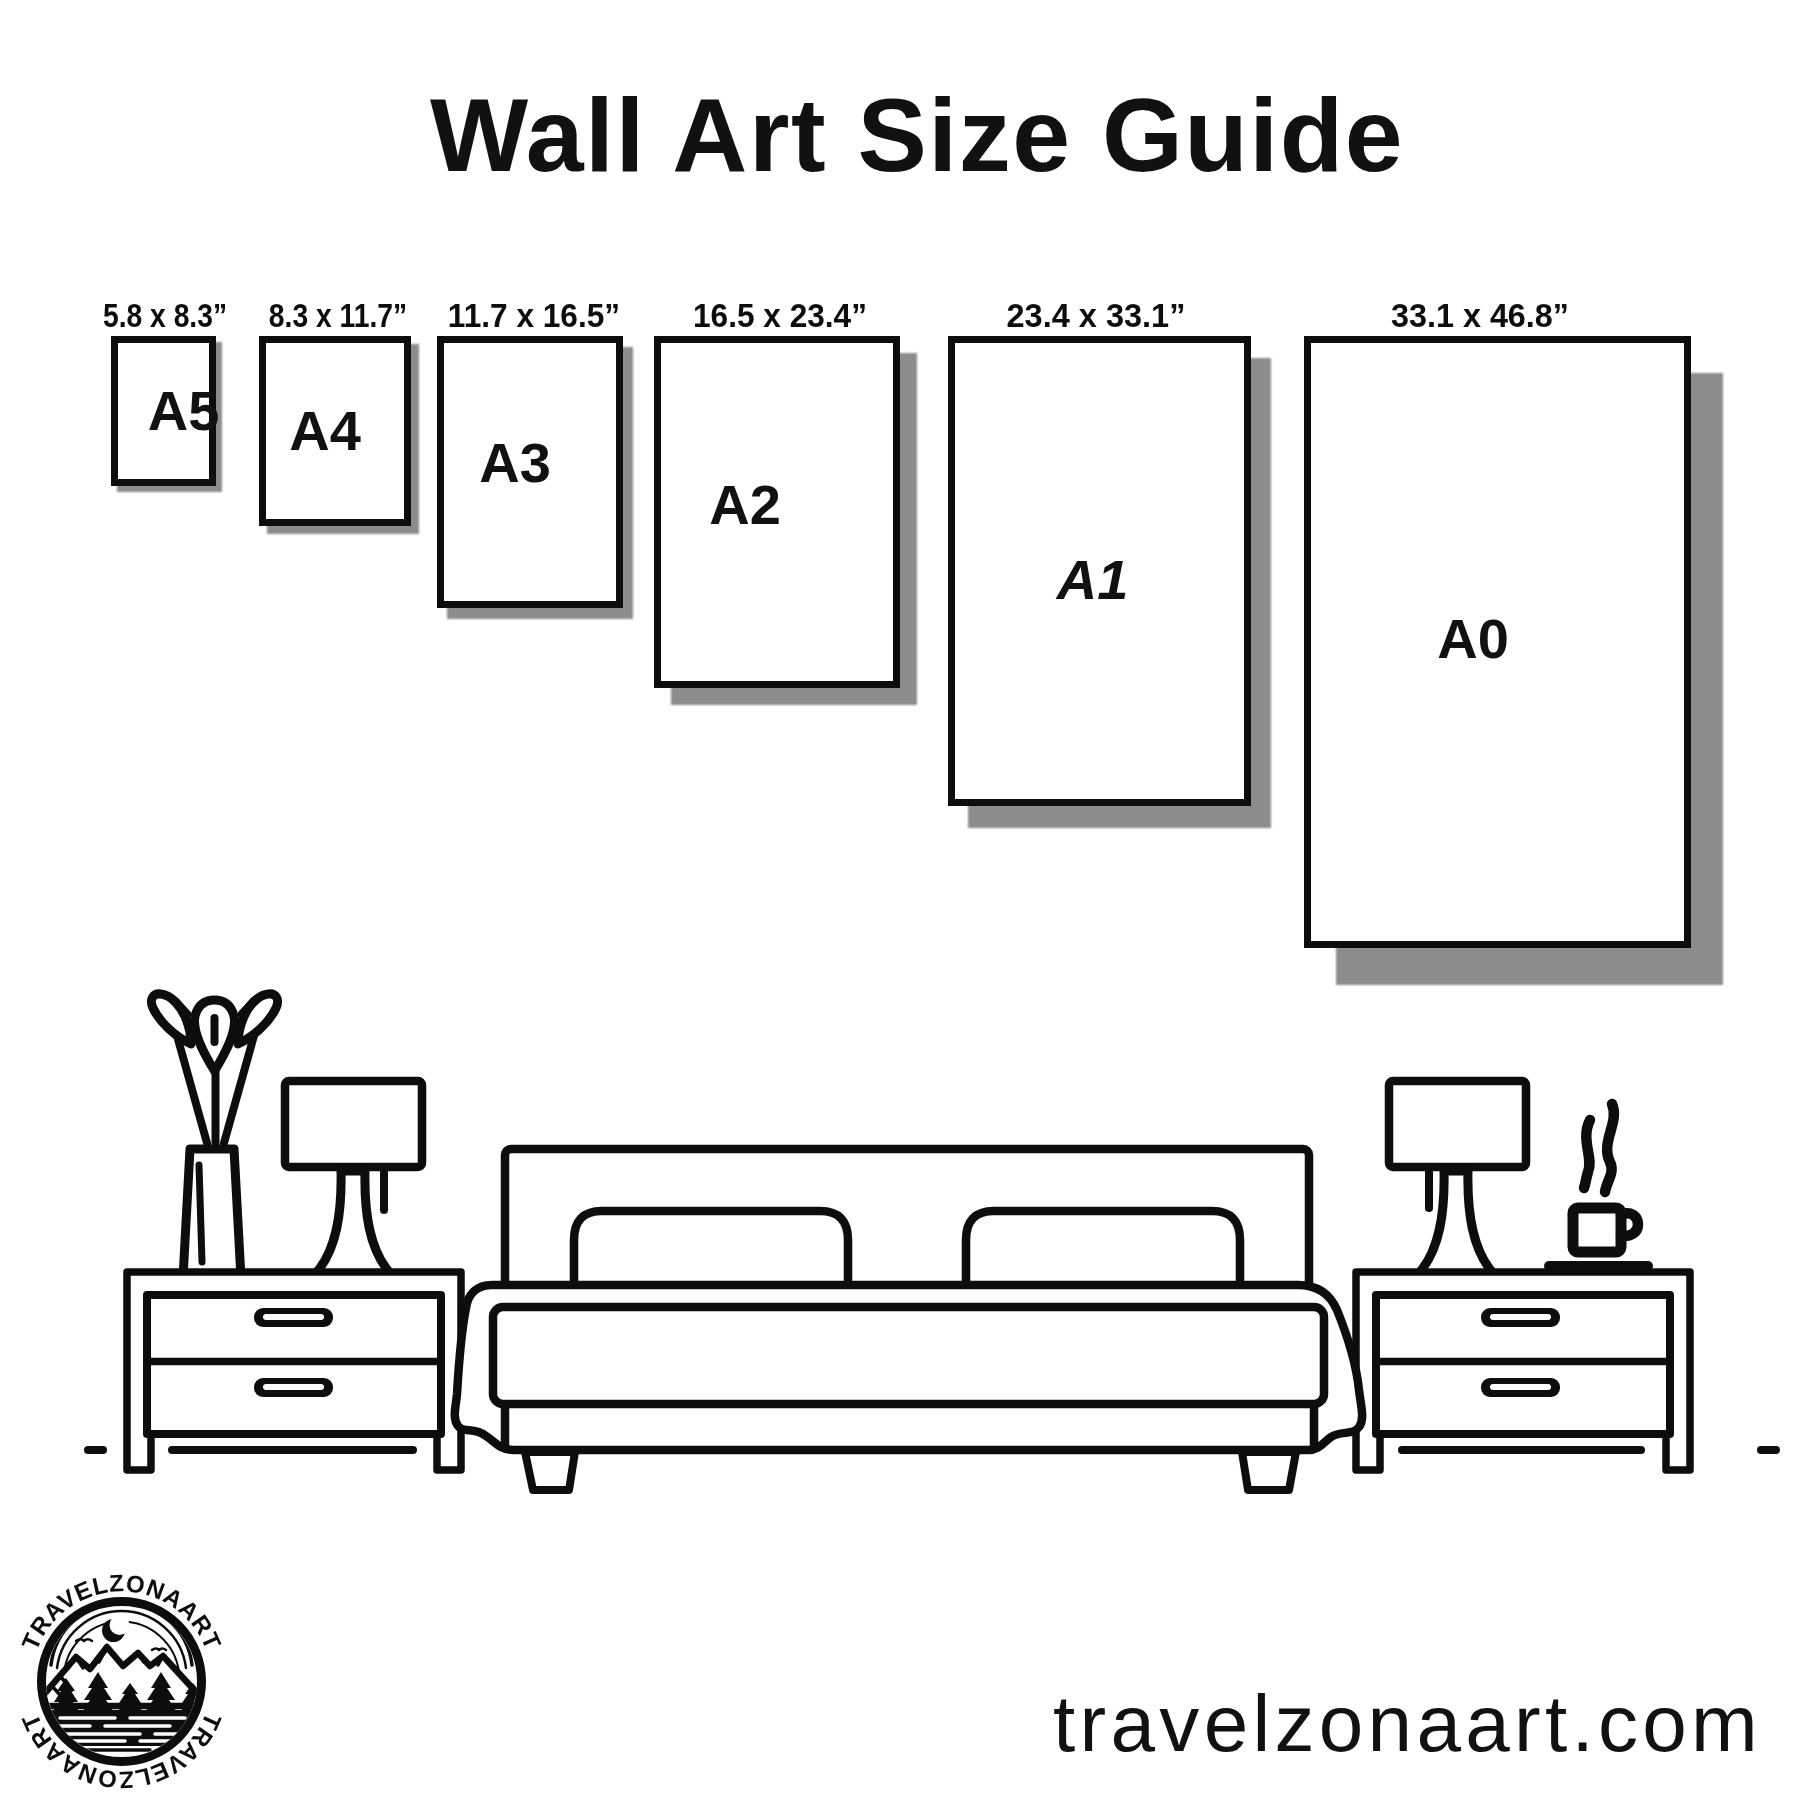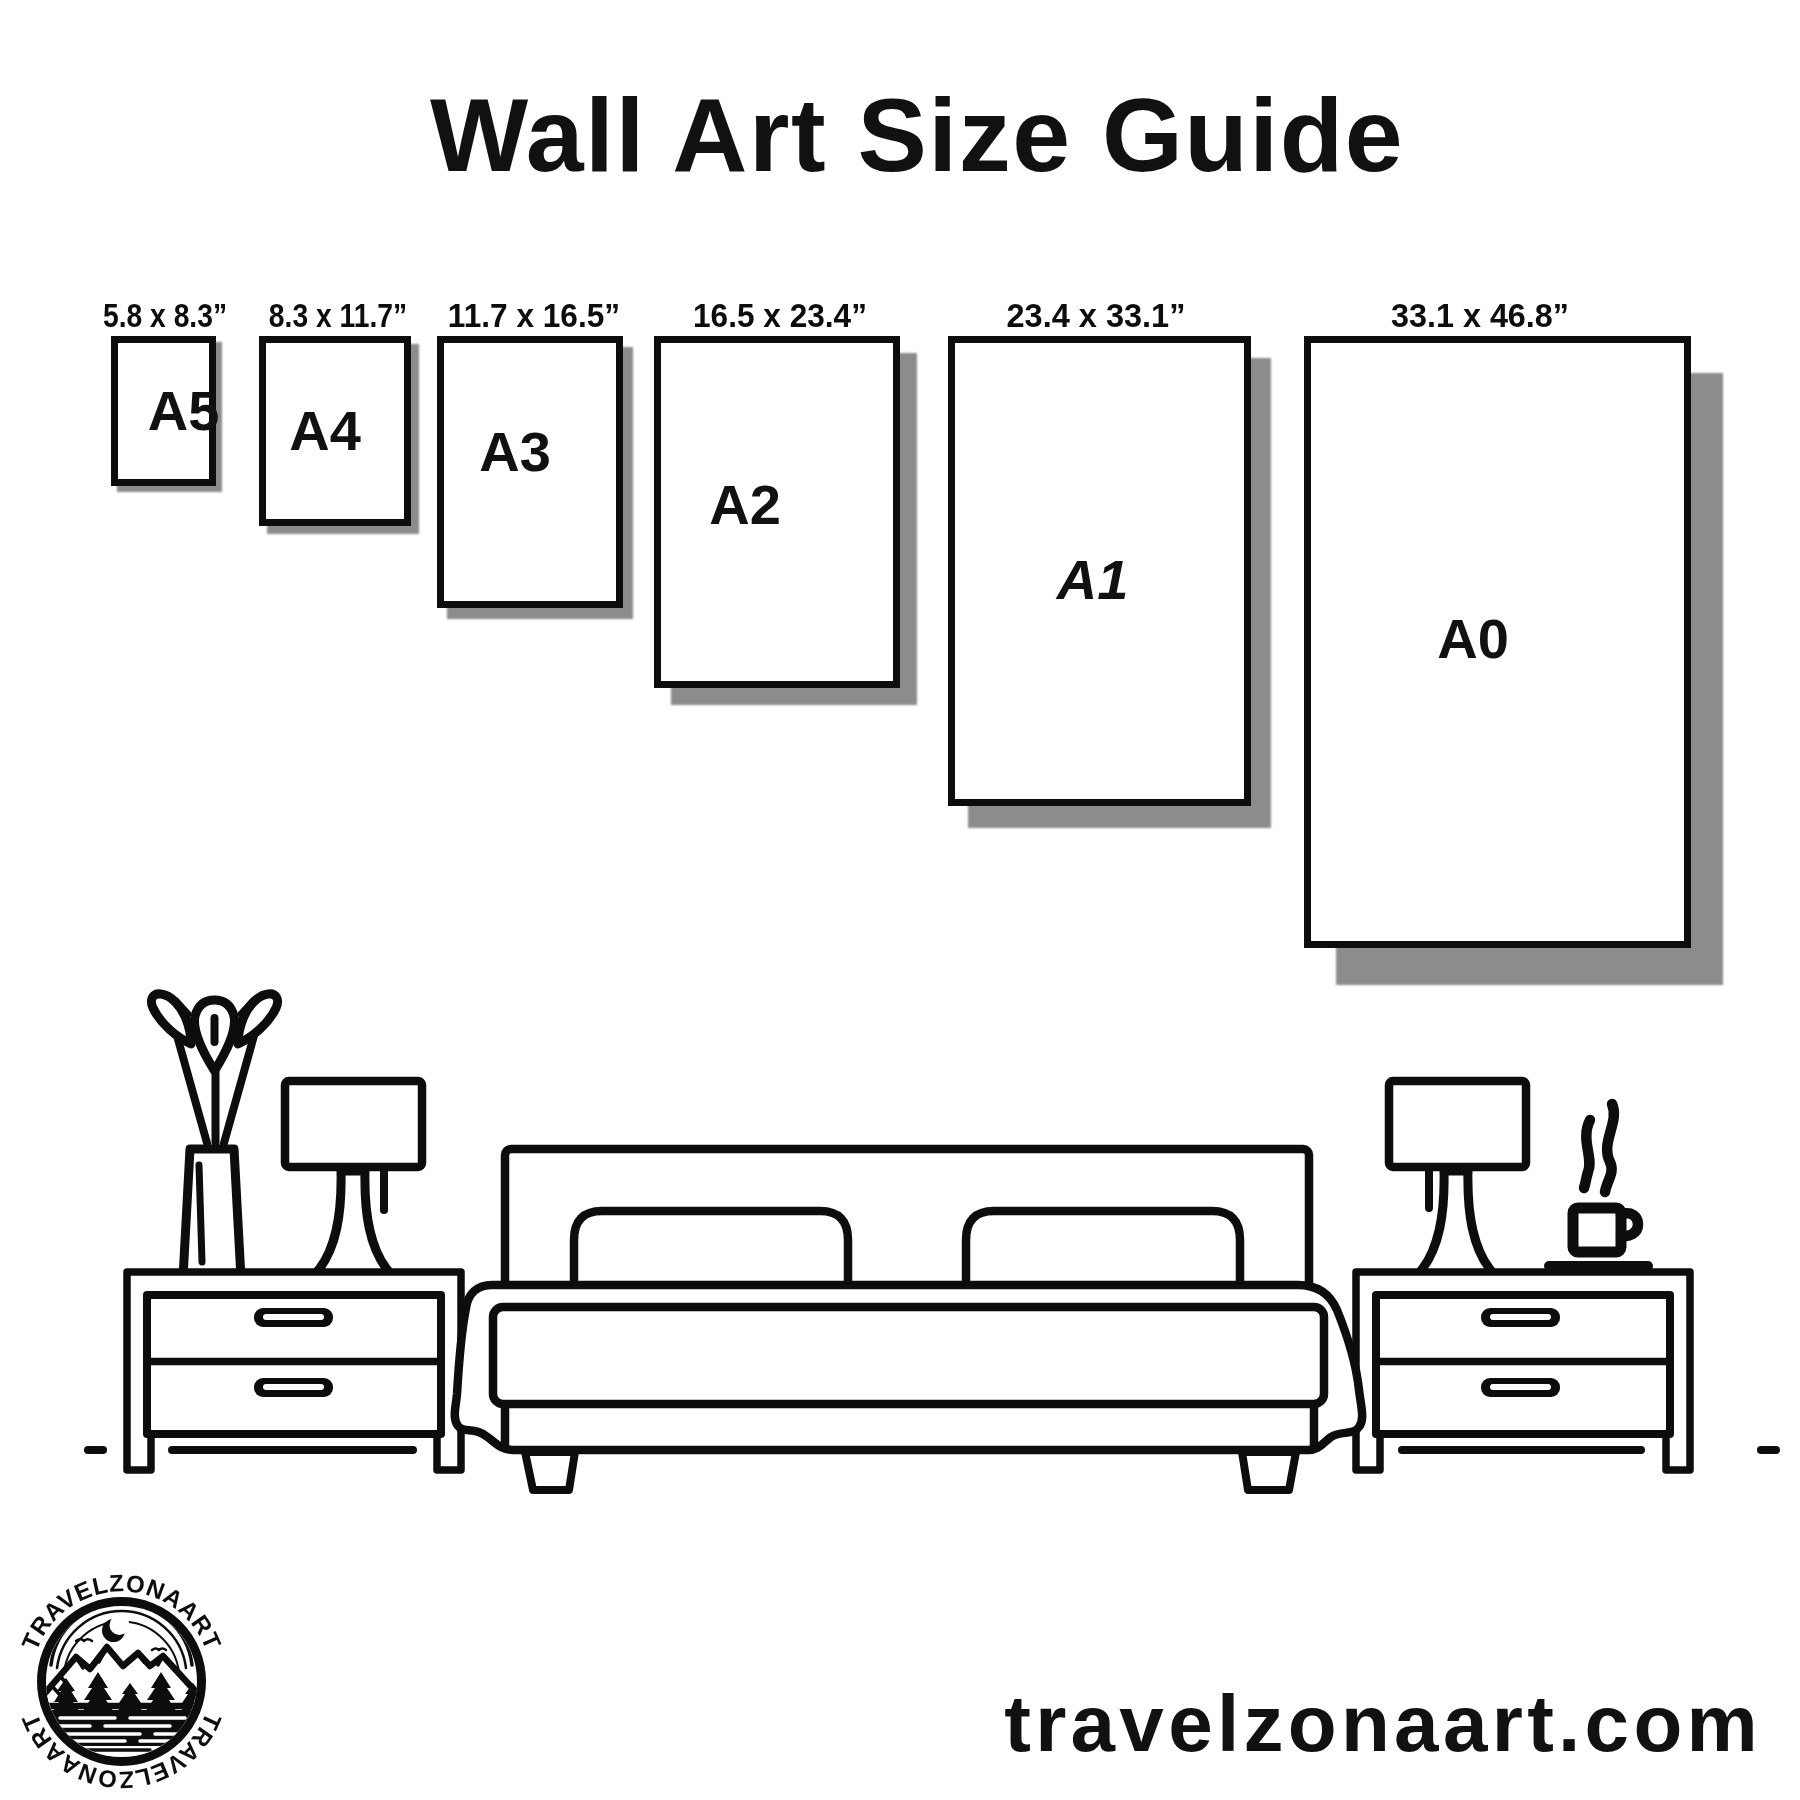--- a/index.html
+++ b/index.html
@@ -29,35 +29,35 @@
 <div class="poster" style="left:111px;top:336px;width:105px;height:150px;box-shadow:6px 6px 2px #8c8c8c;"></div>
 
 <div class="plabel" style="left:111px;top:383px;width:105px;line-height:56px;margin-left:20px;">A5</div>
 
 <div class="poster" style="left:259px;top:336px;width:152px;height:190px;box-shadow:8px 8px 2px #8c8c8c;"></div>
 
 <div class="plabel" style="left:259px;top:403px;width:132px;line-height:56px;">A4</div>
 
 <div class="poster" style="left:437px;top:336px;width:186px;height:272px;box-shadow:10px 11px 2px #8c8c8c;"></div>
 
-<div class="plabel" style="left:437px;top:424px;width:156px;line-height:56px;">A3</div>
+<div class="plabel" style="left:437px;top:435px;width:156px;line-height:56px;">A3</div>
 
 <div class="poster" style="left:654px;top:336px;width:246px;height:352px;box-shadow:17px 17px 2px #8c8c8c;"></div>
 
 <div class="plabel" style="left:622px;top:477px;width:246px;line-height:56px;">A2</div>
 
 <div class="poster" style="left:948px;top:336px;width:303px;height:470px;box-shadow:20px 22px 2px #8c8c8c;"></div>
 
 <div class="plabel" style="left:941px;top:552px;width:303px;line-height:56px;font-style:italic;">A1</div>
 
 <div class="poster" style="left:1304px;top:336px;width:387px;height:612px;box-shadow:32px 37px 2px #8c8c8c;"></div>
 
 <div class="plabel" style="left:1304px;top:611px;width:338px;line-height:56px;">A0</div>
 
-<div id="site" style="position:absolute;left:0;top:1678px;width:1762px;text-align:right;font-weight:bold;font-size:80px;letter-spacing:4.3px;color:#111;">travelzonaart.com</div>
+<div id="site" style="position:absolute;left:0;top:1678px;width:1762px;text-align:right;font-weight:normal;font-size:80px;letter-spacing:4.3px;color:#111;">travelzonaart.com</div>
 
 <svg width="1800" height="1800" viewBox="0 0 1800 1800" style="position:absolute;left:0;top:0;" fill="none" stroke-linecap="round" stroke-linejoin="round">
 
   <path d="M88,1450 H103" stroke="#0d0d0d" stroke-width="8"></path>
 
   <path d="M172,1450 H413" stroke="#0d0d0d" stroke-width="8"></path>
 
   <path d="M1402,1450 H1641" stroke="#0d0d0d" stroke-width="8"></path>
 
   <path d="M1761,1450 H1776" stroke="#0d0d0d" stroke-width="8"></path>

